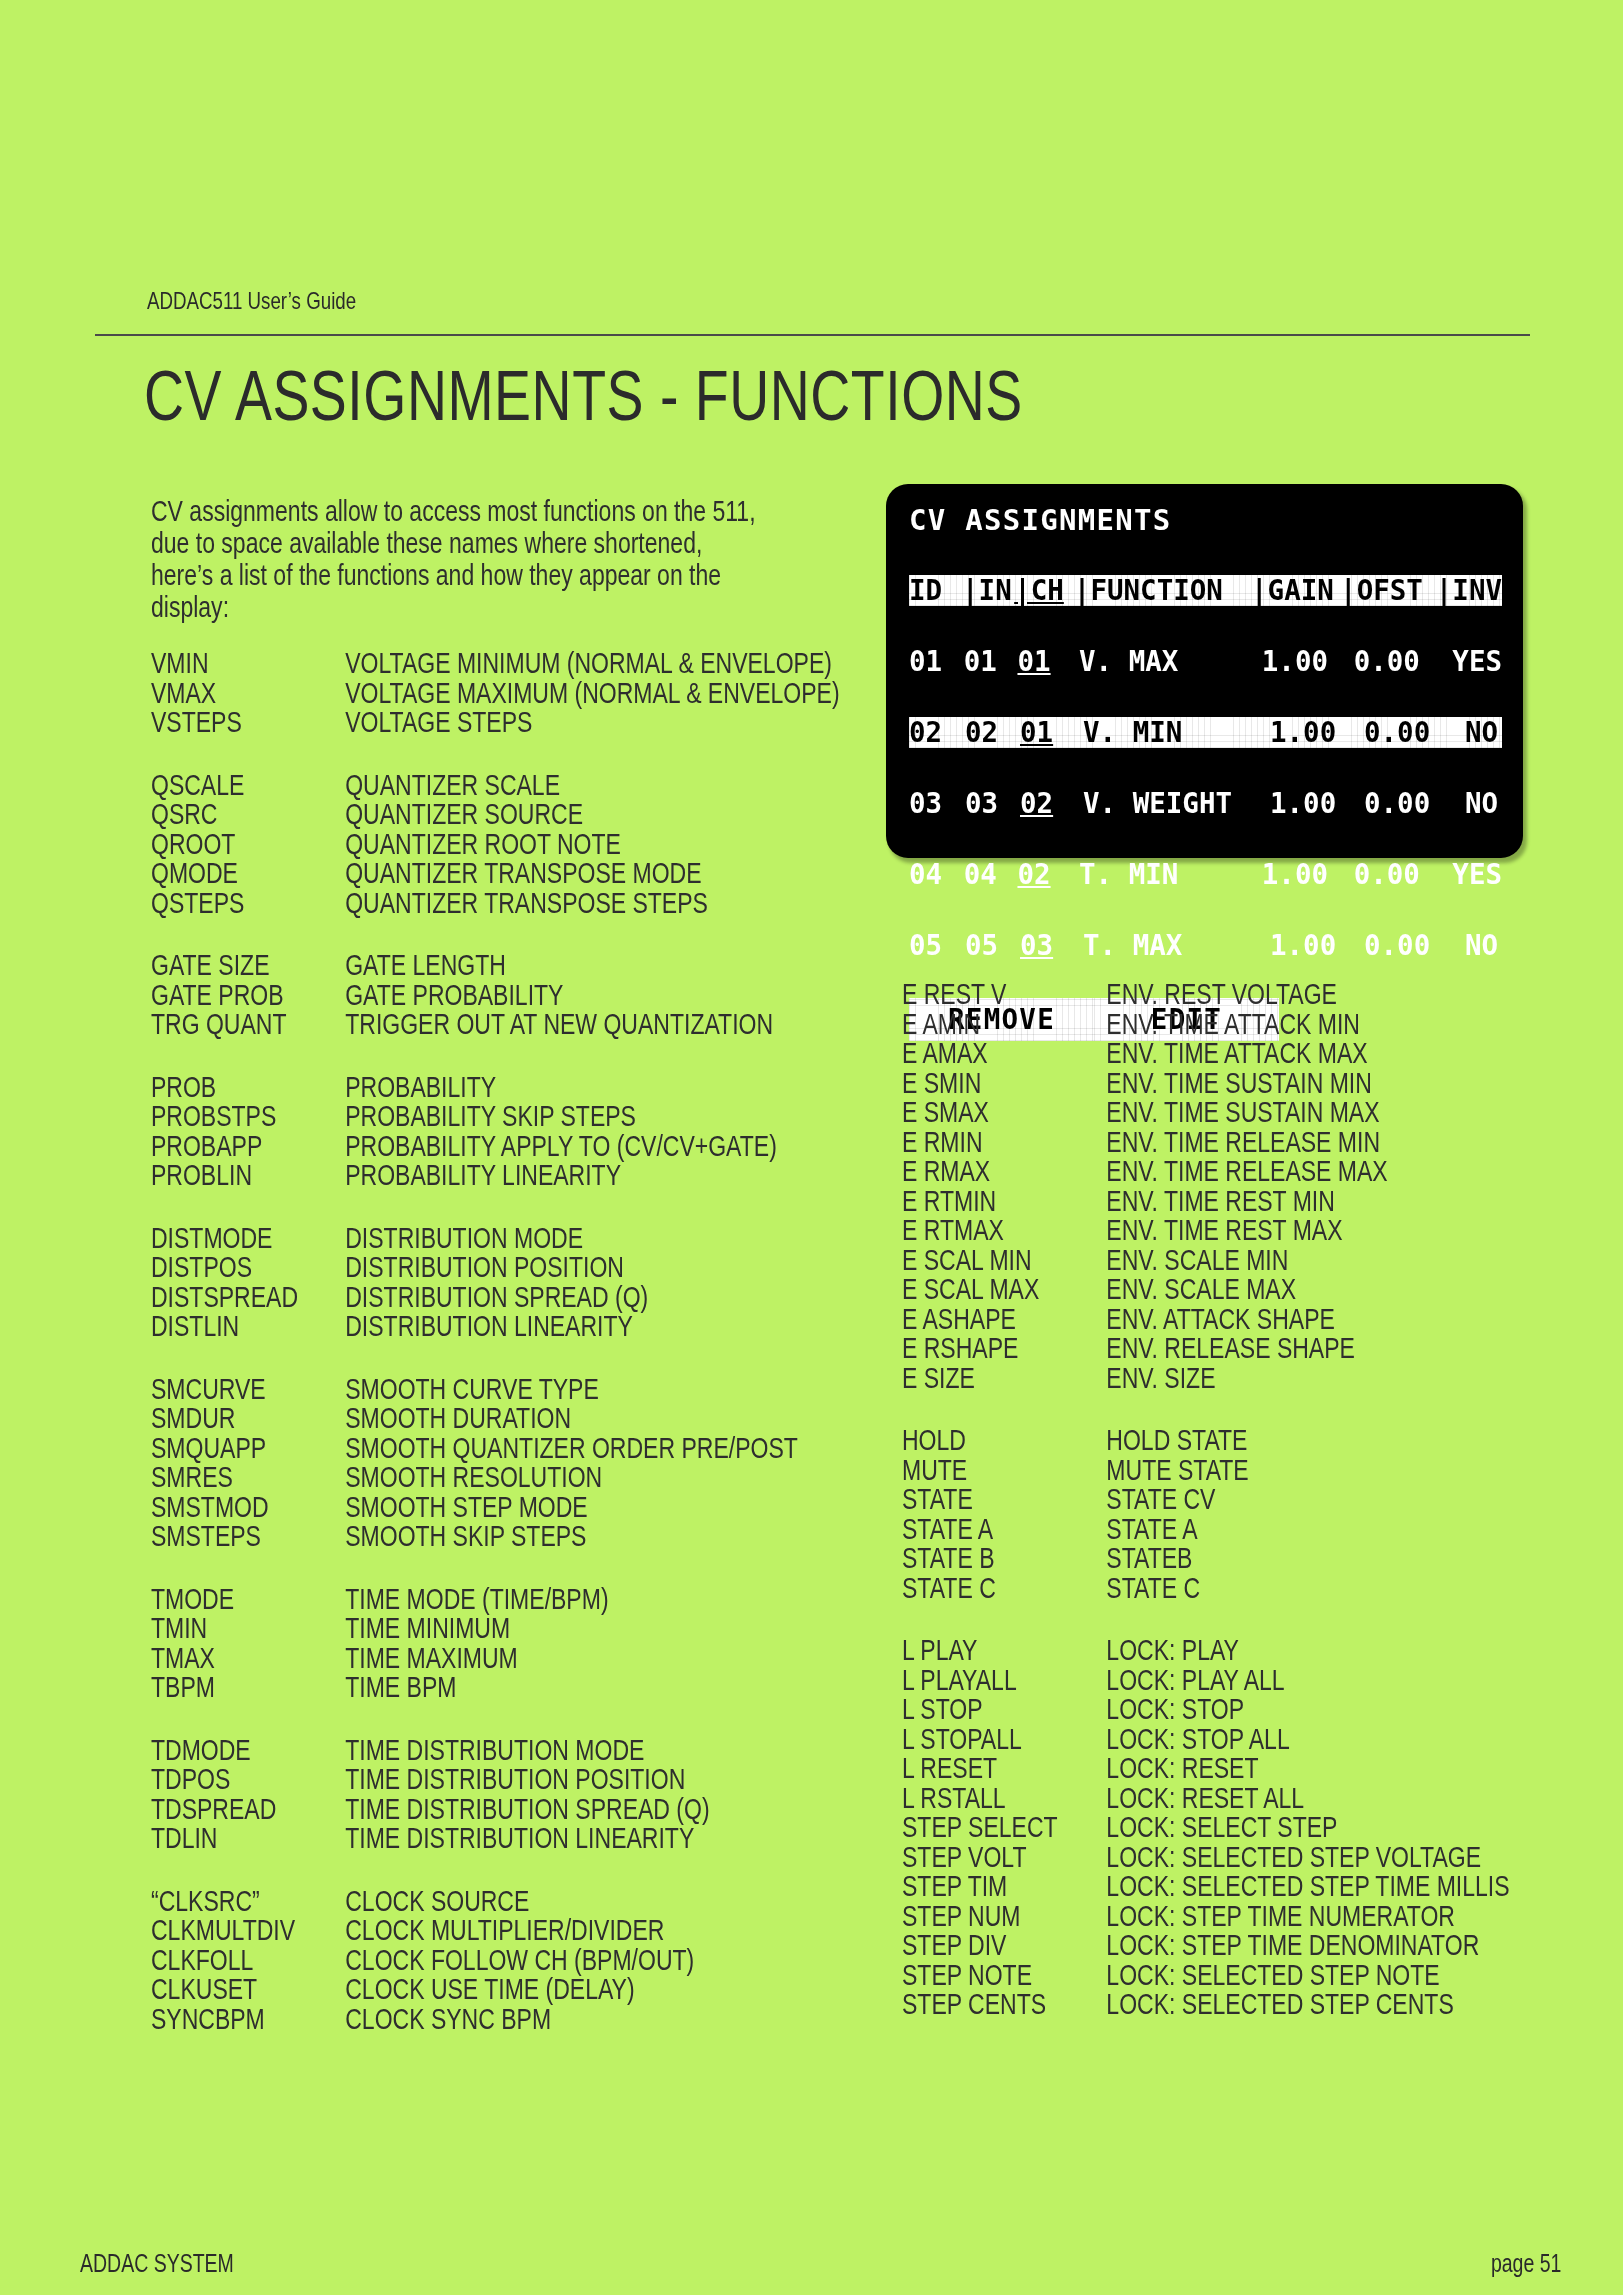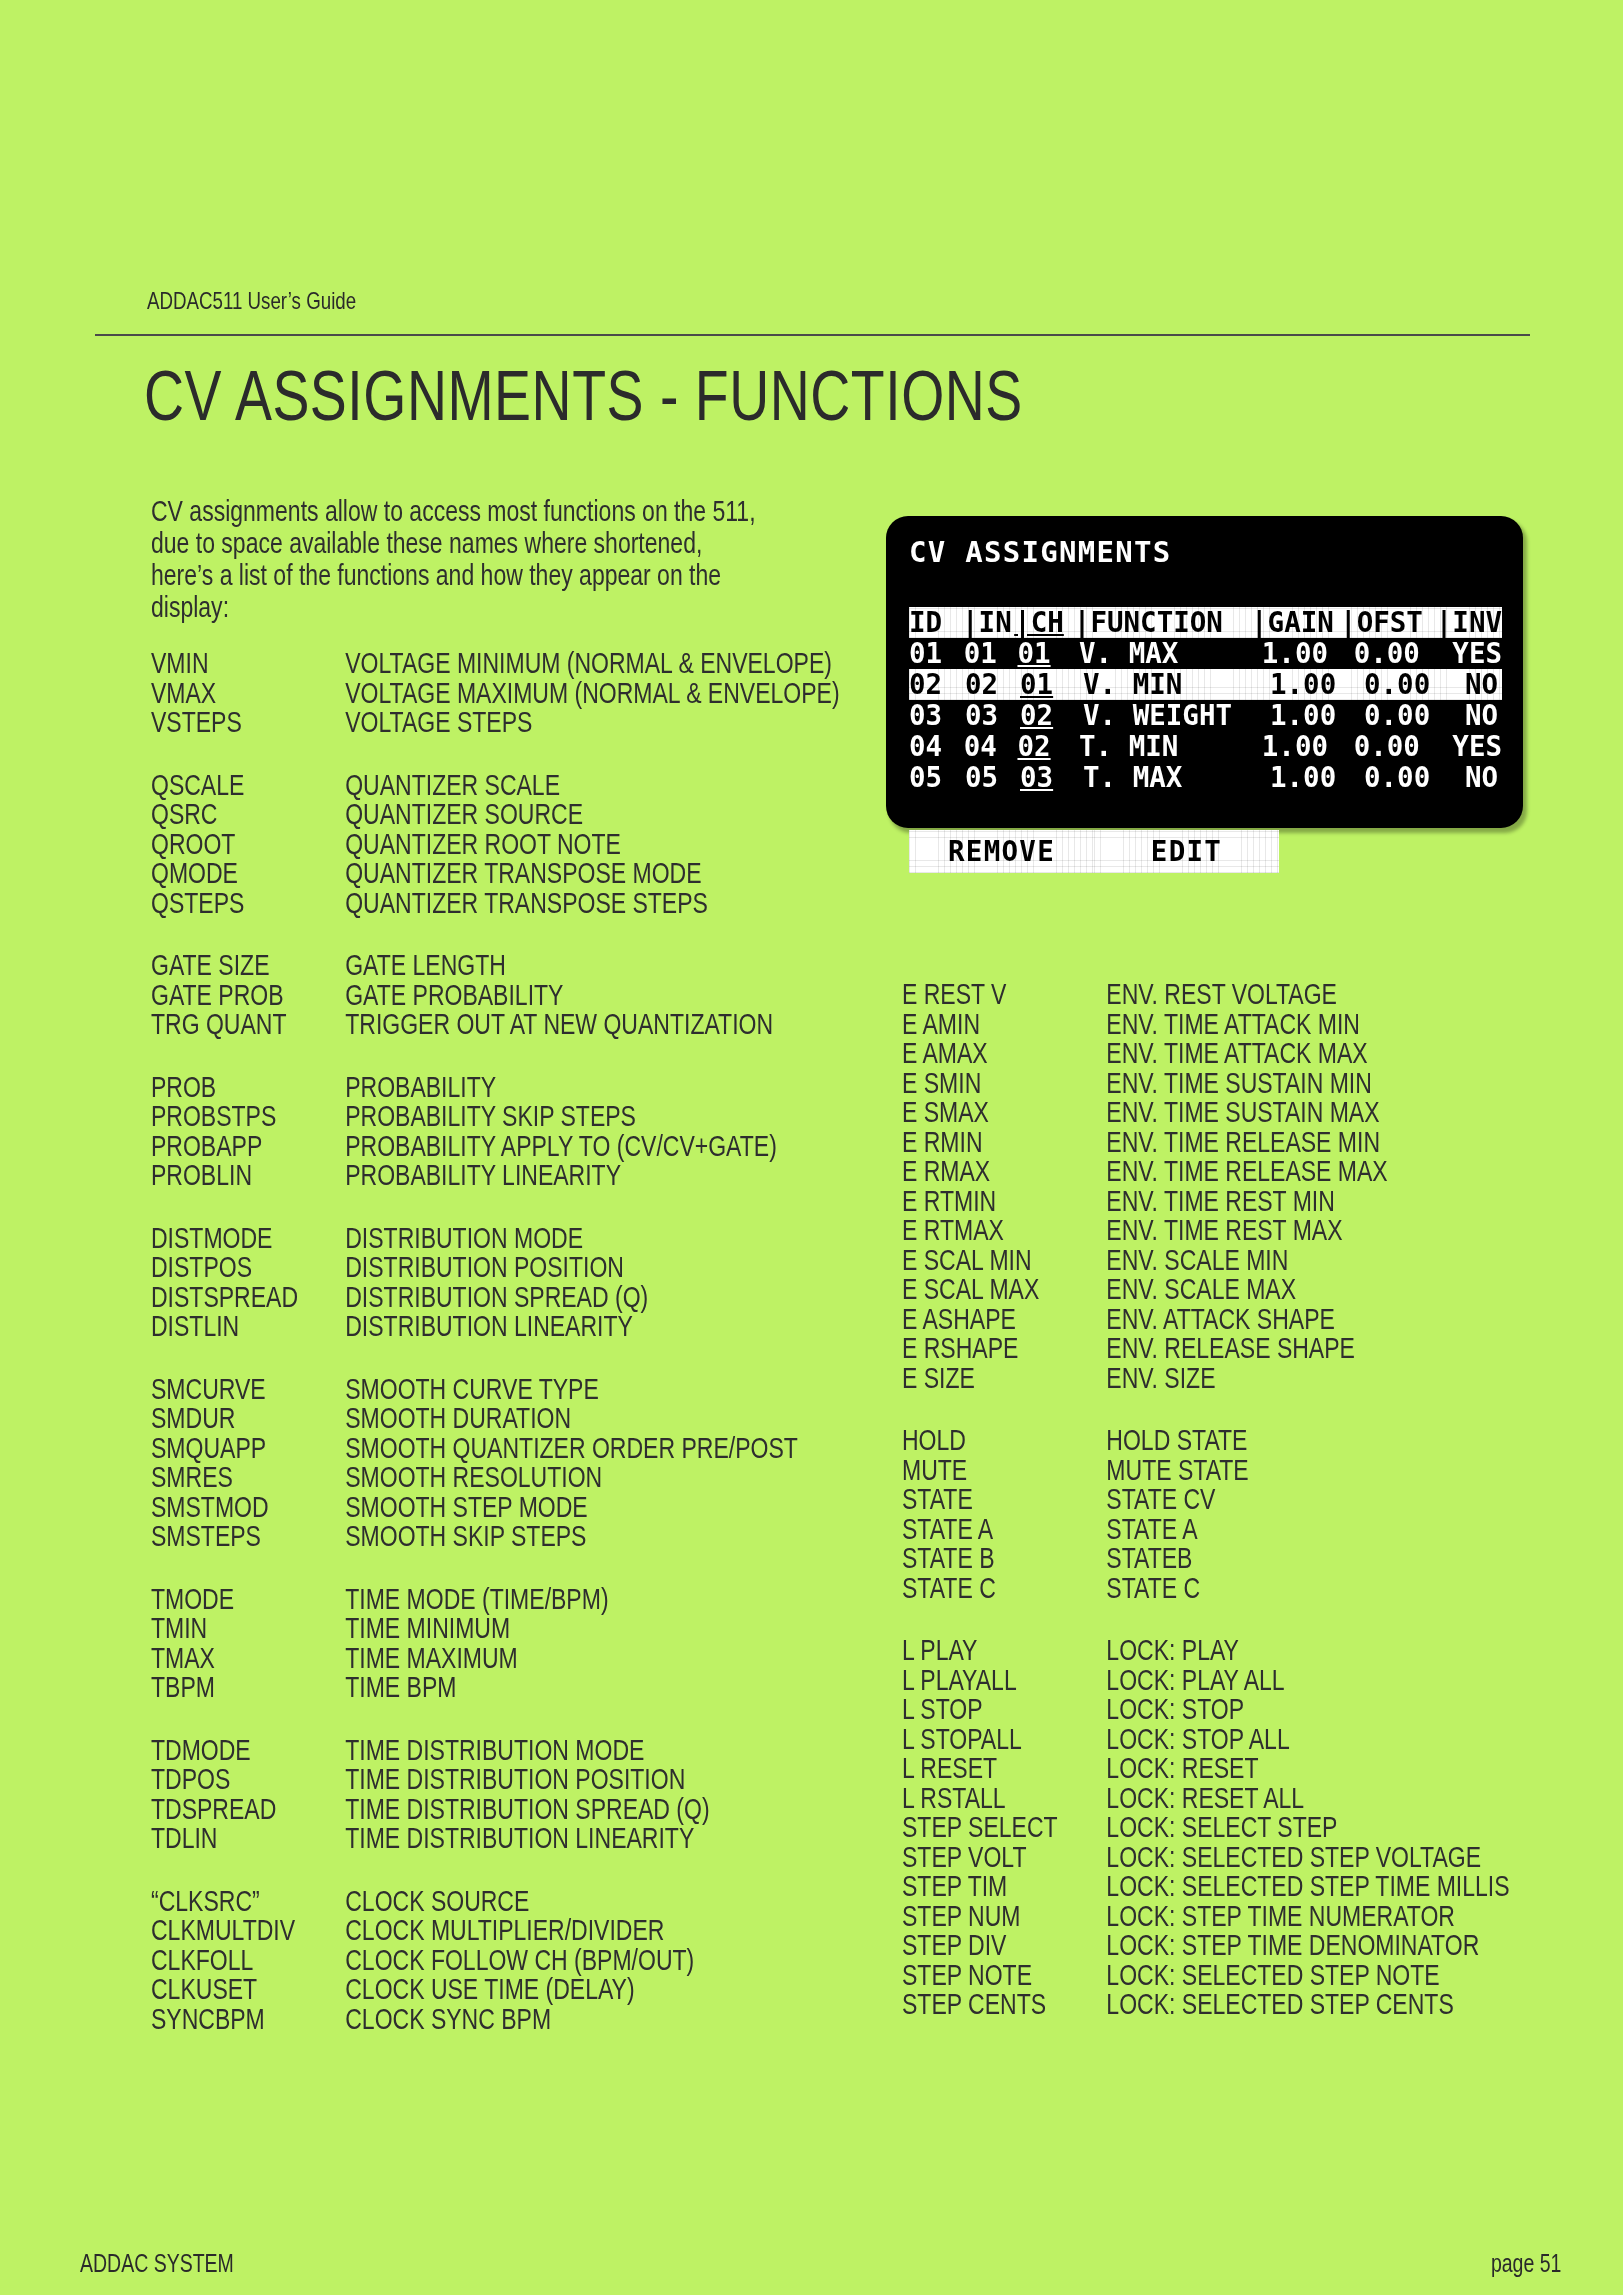--- a/index.html
+++ b/index.html
@@ -23,31 +23,31 @@
   .fcol.left{left:151px;top:648px;}
   .fcol.right{left:902px;top:979px;}
   .fgroup{margin-bottom:33px;}
   .frow{display:flex;white-space:nowrap;}
   .fterm{flex:none;}
   .left .fterm{width:249px;}
   .right .fterm{width:262px;}
   .fdef{white-space:nowrap;}
 
   
-  .lcd{position:absolute;left:886px;top:516px;width:637px;height:312px;background:#000000;
+  .lcd{position:absolute;left:886px;top:484px;width:637px;height:374px;background:#000000;
        border-radius:22px;box-sizing:border-box;padding:22px 21px 26px 23px;
        display:flex;flex-direction:column;box-shadow:3.9px 4.6px 3.9px rgba(0,0,0,0.30);
        font-family:"DejaVu Sans Mono",monospace;font-weight:700;}
   .lcd-title{color:#ffffff;font-size:29px;line-height:29px;letter-spacing:1.3px;white-space:pre;}
   .pix{background-color:#ffffff;
        background-image:repeating-linear-gradient(90deg,rgba(0,0,0,.09) 0 0.7px,transparent 0.7px 5.9px),
                         repeating-linear-gradient(0deg,rgba(0,0,0,.09) 0 0.7px,transparent 0.7px 5.9px);margin-top:37px;}
   .lcd-strip{height:5.2px;margin-top:2.6px;opacity:.92;}
   .lcd-head{height:31px;display:flex;align-items:center;color:#000000;font-size:27.5px;}
-  .lcd-row{height:31px;display:flex;align-items:center;color:#ffffff;font-size:27.5px;}
+  .lcd-row{height:31px;display:flex;align-items:center;color:#ffffff;font-size:27.5px;margin-top:40px;}
   .lcd-row.selected{background-color:#ffffff;
        background-image:repeating-linear-gradient(90deg,rgba(0,0,0,.09) 0 0.7px,transparent 0.7px 5.9px),
                         repeating-linear-gradient(0deg,rgba(0,0,0,.09) 0 0.7px,transparent 0.7px 5.9px);
        color:#000000;}
   .lc{display:block;white-space:pre;overflow:visible;}
   .c1{width:56px;}.c2{width:55px;}.c3{width:63px;text-decoration:underline;}.c4{width:187px;}.c5{width:94px;}.c6{width:101px;}.c7{flex:1;}
   .lcd-btns{margin-top:auto;display:flex;}
   .lcd-btn{width:185px;height:43px;display:flex;align-items:center;justify-content:center;
            color:#000000;font-size:27.5px;letter-spacing:1.3px;}
 

